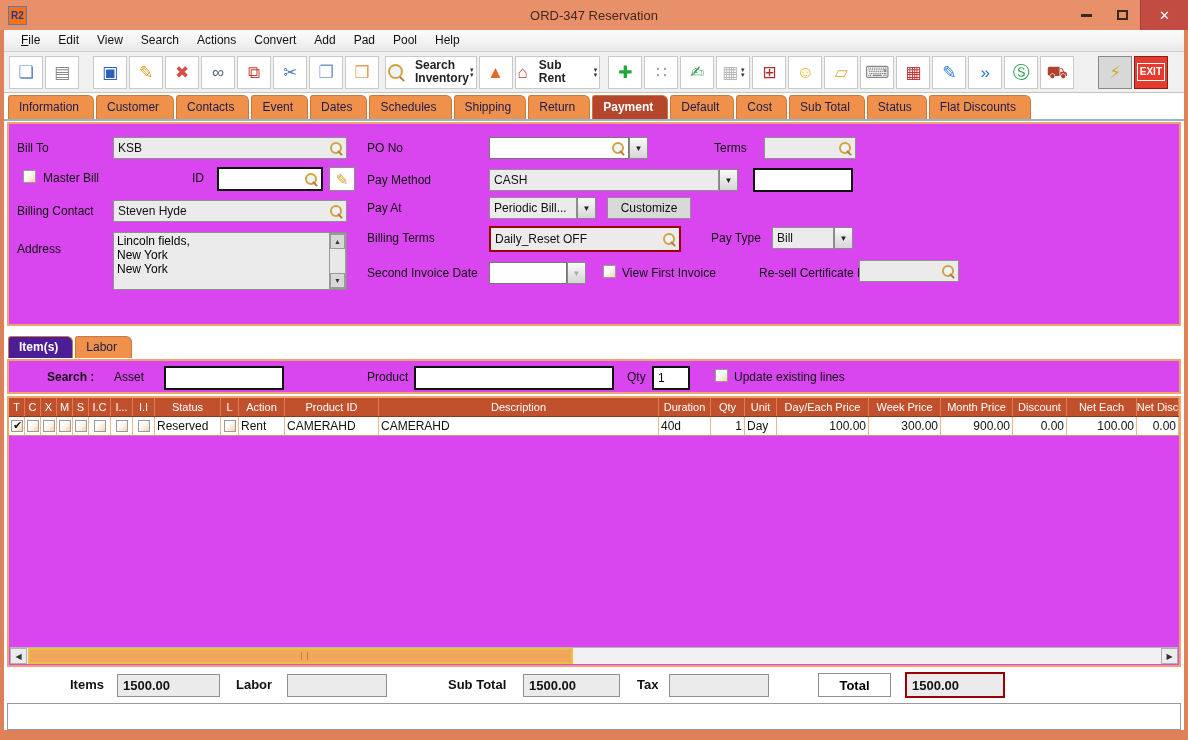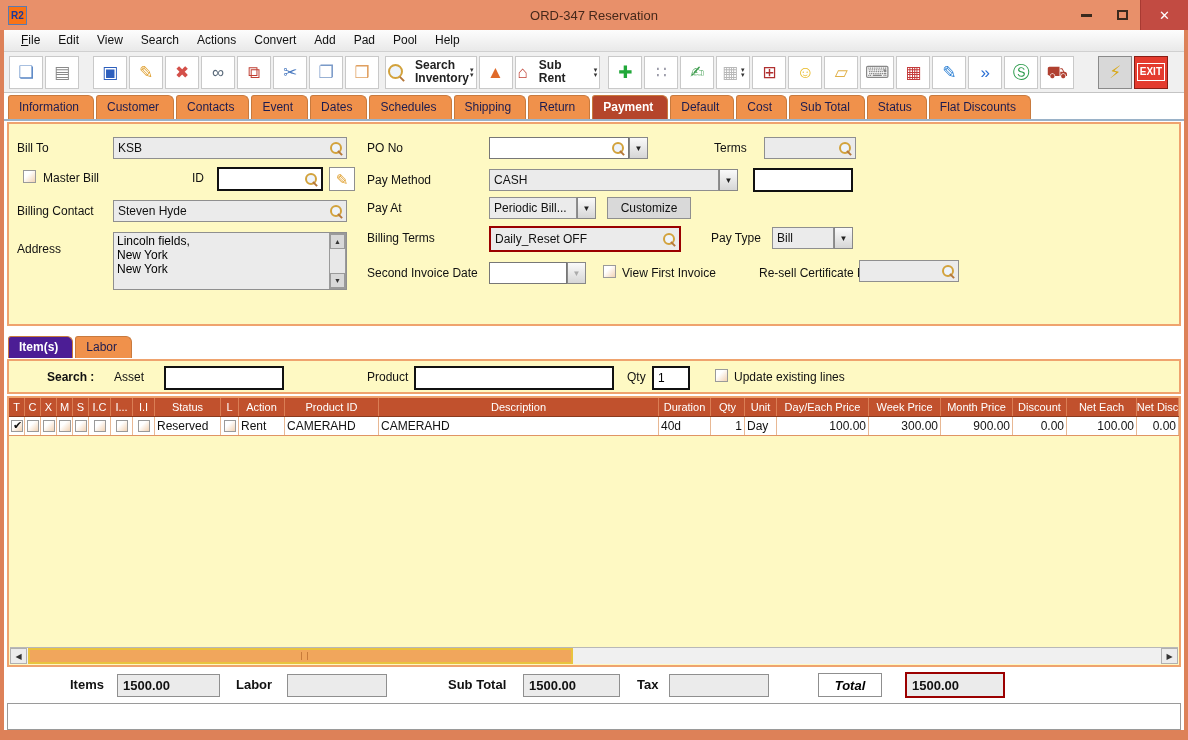--- a/index.html
+++ b/index.html
@@ -40,21 +40,21 @@
   .mag.big { width:16px; height:16px; }
   .mag.big::before { width:11px; height:11px; }
 
   
   .tabbar { position:absolute; left:8px; top:95px; height:24px; display:flex; }
   .tab { background:#F0914B; color:#1c1c50; font-size:12px; padding:4px 14px 0 10px; margin-right:2px; border:1px solid #c87a3e; border-bottom:none; border-radius:3px 6px 0 0; white-space:nowrap; }
   .tab.sel { background:#B5452B; color:#fff; font-weight:bold; }
   .panel-top-line { position:absolute; left:4px; top:119px; width:1180px; height:2px; background:#9ab2c8; }
 
   
-  .panel { position:absolute; background:#fef9c3; border:2px solid #EFA36E; }
+  .panel { position:absolute; background:#d946ef; border:2px solid #EFA36E; }
   .form-panel  { left:7px; top:122px;  width:1174px; height:204px; }
   .search-panel{ left:7px; top:359px;  width:1174px; height:35px; }
   .grid-panel  { left:7px; top:396px;  width:1174px; height:271px; }
 
   .flabel { position:absolute; font-size:12px; color:#111; white-space:nowrap; }
   .gfield { position:absolute; height:22px; background:#ebebeb; border:1px solid #8f8f8f; display:flex; align-items:center; font-size:12px; color:#111; padding:0 4px; }
   .gfield .mag { margin-left:auto; }
   .wfield { position:absolute; height:22px; background:#fff; border:1px solid #777; display:flex; align-items:center; font-size:12px; padding:0 4px; }
   .blackb { border:2px solid #111; height:24px; }
   .redb { border:2px solid #9B0000 !important; }
@@ -435,19 +435,19 @@
       <span></span>
     </div>
   <div class="tlabel" style="left:448px; top:677px;">Sub Total</div>
   <div class="tfield" style="left:523px; top:674px; width:97px;">
       <span>1500.00</span>
     </div>
   <div class="tlabel" style="left:637px; top:677px;">Tax</div>
   <div class="tfield" style="left:669px; top:674px; width:100px;">
       <span></span>
     </div>
-  <div class="total-box" style="left:818px; top:673px; width:64px;font-style:italic;">Total</div>
+  <div class="total-box" style="left:818px; top:673px; width:73px;">Total</div>
   <div class="tfield redb" style="left:905px; top:672px; width:100px; height:26px;">
       <span>1500.00</span>
     </div>
 </div>
 
 <div class="statusbar"></div>
 
 </body></html>

